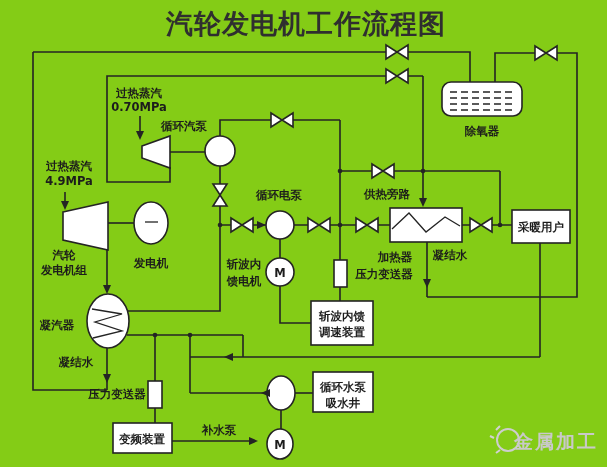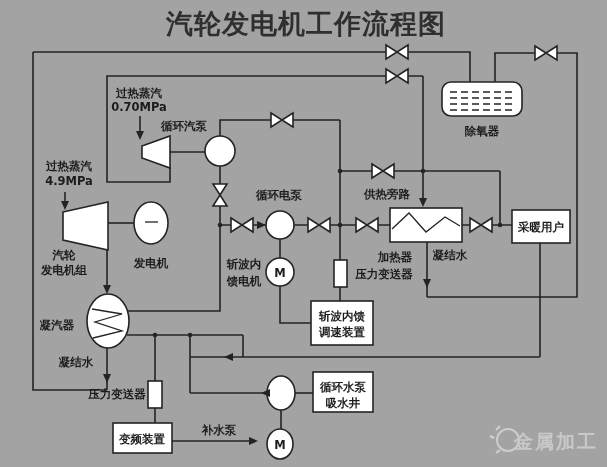--- a/index.html
+++ b/index.html
@@ -1,16 +1,16 @@
 <!DOCTYPE html>
 <html><head>
 <meta charset="utf-8">
 <style>
   html,body{margin:0;padding:0;background:#e9e9e9;}
-  .stage{width:607px;height:467px;position:relative;background:#a3a3a3;overflow:hidden;
+  .stage{width:607px;height:467px;position:relative;background:#84cc16;overflow:hidden;
          font-family:"DejaVu Sans", sans-serif;}
   svg{position:absolute;left:0;top:0;}
   svg text{font-family:"DejaVu Sans", sans-serif;fill:#1c1c1c;}
   .lbl{font-size:11.5px;font-weight:bold;}
   .ttl{font-size:27px;font-weight:bold;fill:#2f2f2f;letter-spacing:1px;}
   .wm{font-size:19px;font-weight:bold;fill:#c9c9c9;letter-spacing:2px;}
   .pipe{stroke:#242424;stroke-width:1.6;fill:none;}
   .thin{stroke:#242424;stroke-width:1.3;fill:none;}
   .shape{stroke:#242424;stroke-width:1.6;fill:#ffffff;}
   .solid{fill:#242424;stroke:none;}

